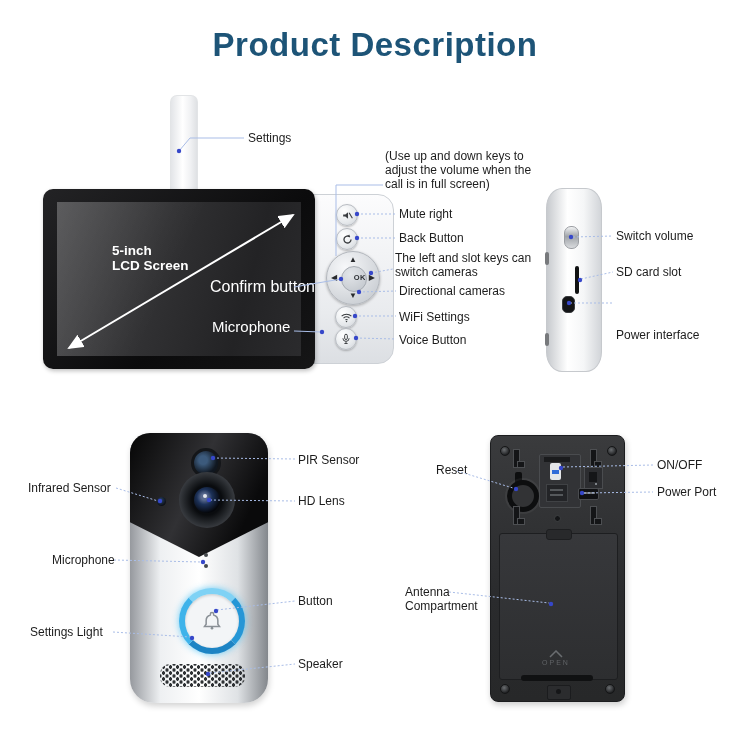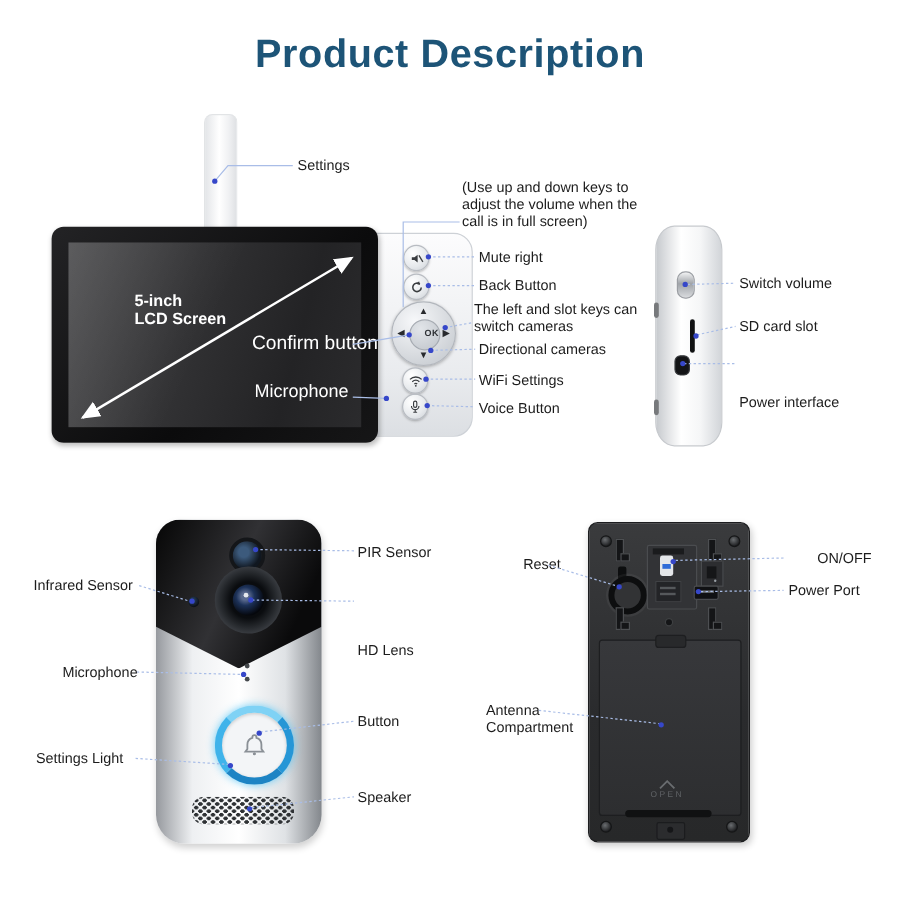--- a/index.html
+++ b/index.html
@@ -256,28 +256,28 @@
 <div class="lbl" style="left:399px;top:284px;">Directional cameras</div>
 <div class="lbl" style="left:399px;top:310px;">WiFi Settings</div>
 <div class="lbl" style="left:399px;top:333px;">Voice Button</div>
 
 <div class="lbl" style="left:616px;top:229px;">Switch volume</div>
 <div class="lbl" style="left:616px;top:265px;">SD card slot</div>
 <div class="lbl" style="left:616px;top:284px;margin-top:44px;">Power interface</div>
 
 <div class="lbl" style="left:298px;top:453px;">PIR Sensor</div>
 <div class="lbl" style="left:28px;top:481px;">Infrared Sensor</div>
-<div class="lbl" style="left:298px;top:494px;margin-top:41px;">HD Lens</div>
+<div class="lbl" style="left:298px;top:494px;">HD Lens</div>
 <div class="lbl" style="left:52px;top:553px;">Microphone</div>
 <div class="lbl" style="left:298px;top:594px;">Button</div>
 <div class="lbl" style="left:30px;top:625px;">Settings Light</div>
 <div class="lbl" style="left:298px;top:657px;">Speaker</div>
 
 <div class="lbl" style="left:420px;top:463px;margin-left:16px;">Reset</div>
-<div class="lbl" style="left:657px;top:458px;margin-left:24px;">ON/OFF</div>
+<div class="lbl" style="left:657px;top:458px;">ON/OFF</div>
 <div class="lbl" style="left:657px;top:485px;">Power Port</div>
 <div class="lbl wrap" style="left:405px;top:585px;width:95px;">Antenna Compartment</div>
 
 <svg class="overlay" width="750" height="750">
   <g stroke="#a9bde7" stroke-width="1" fill="none">
 
     <polyline points="179,151 190,138 244,138"></polyline>
     <polyline points="336,256 336,185 383,185"></polyline>
     <line x1="294" y1="287" x2="341" y2="279"></line>
     <line x1="294" y1="331" x2="321" y2="332"></line>

